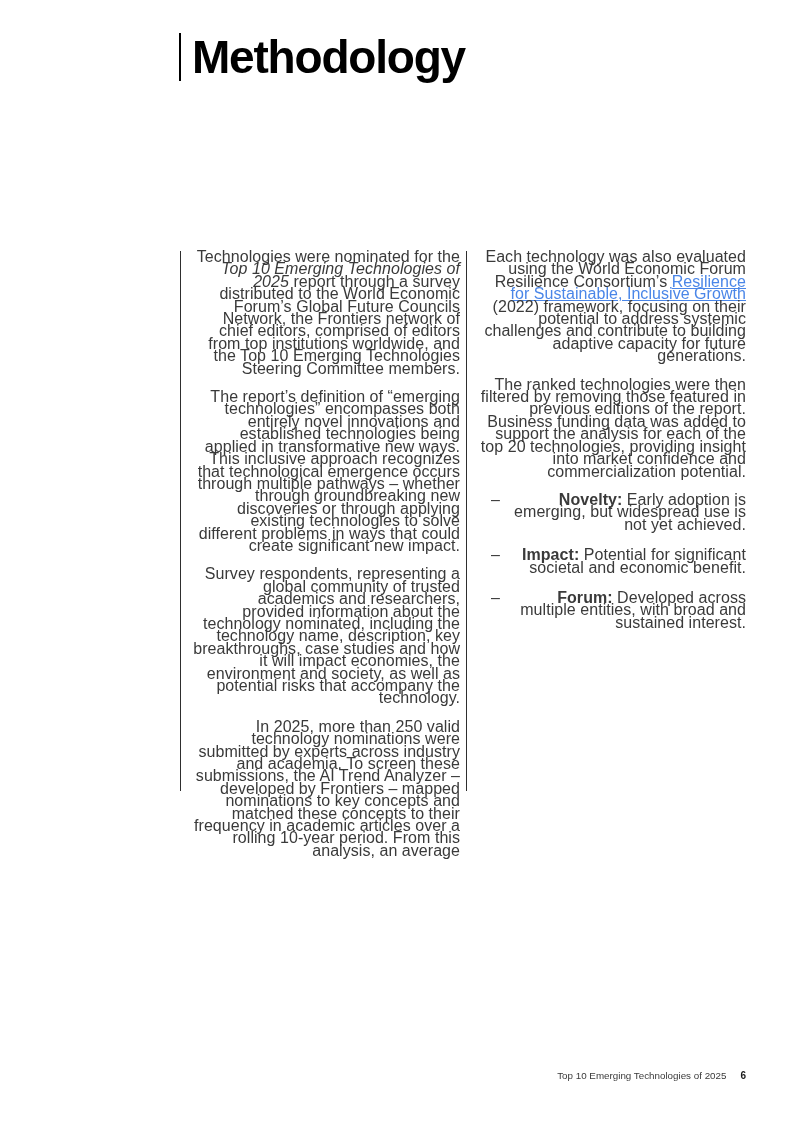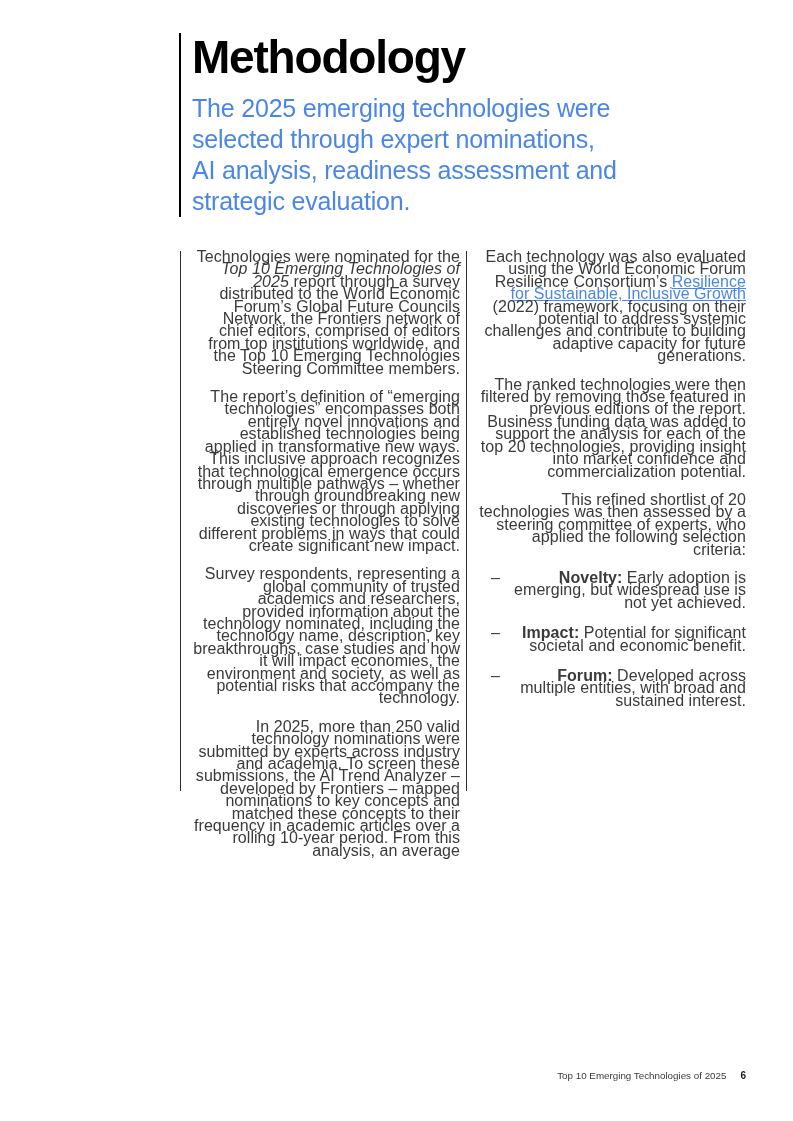--- a/index.html
+++ b/index.html
@@ -99,40 +99,35 @@
     color: #1a1a1a;
   }
 </style>
 </head>
 <body>
 
 <div class="page">
 
   <header class="title-block">
     <h1>Methodology</h1>
-    <p class="subtitle">The 2025 emerging technologies were
-selected through expert nominations,
-AI analysis, readiness assessment and
-strategic evaluation.</p>
   </header>
 
   <div class="col-rule col-rule-left"></div>
   <div class="col-rule col-rule-mid"></div>
 
   <section class="column column-left">
     <p class="para"><span>Technologies were nominated for the </span><span class="seg-i">Top 10 Emerging Technologies of 2025</span><span> report through a survey distributed to the World Economic Forum’s Global Future Councils Network, the Frontiers network of chief editors, comprised of editors from top institutions worldwide, and the Top 10 Emerging Technologies Steering Committee members.</span></p>
     <p class="para"><span>The report’s definition of “emerging technologies” encompasses both entirely novel innovations and established technologies being applied in transformative new ways. This inclusive approach recognizes that technological emergence occurs through multiple pathways – whether through groundbreaking new discoveries or through applying existing technologies to solve different problems in ways that could create significant new impact.</span></p>
     <p class="para"><span>Survey respondents, representing a global community of trusted academics and researchers, provided information about the technology nominated, including the technology name, description, key breakthroughs, case studies and how it will impact economies, the environment and society, as well as potential risks that accompany the technology.</span></p>
     <p class="para"><span>In 2025, more than 250 valid technology nominations were submitted by experts across industry and academia. To screen these submissions, the AI Trend Analyzer – developed by Frontiers – mapped nominations to key concepts and matched these concepts to their frequency in academic articles over a rolling 10-year period. From this analysis, an average</span></p>
   </section>
 
   <section class="column column-right">
     <p class="para"><span>Each technology was also evaluated using the World Economic Forum Resilience Consortium’s </span><span class="seg-link">Resilience for Sustainable, Inclusive Growth</span><span> (2022) framework, focusing on their potential to address systemic challenges and contribute to building adaptive capacity for future generations.</span></p>
     <p class="para"><span>The ranked technologies were then filtered by removing those featured in previous editions of the report. Business funding data was added to support the analysis for each of the top 20 technologies, providing insight into market confidence and commercialization potential.</span></p>
-    <p class="para"><span>This refined shortlist of 20 technologies was then assessed by a steering committee of experts, who applied the following selection criteria:</span></p>
 
     <div class="bullet">
       <span class="dash">–</span>
       <span class="bullet-text"><span class="seg-b">Novelty:</span><span> Early adoption is emerging, but widespread use is not yet achieved.</span></span>
     </div>
     <div class="bullet">
       <span class="dash">–</span>
       <span class="bullet-text"><span class="seg-b">Impact:</span><span> Potential for significant societal and economic benefit.</span></span>
     </div>
     <div class="bullet">

